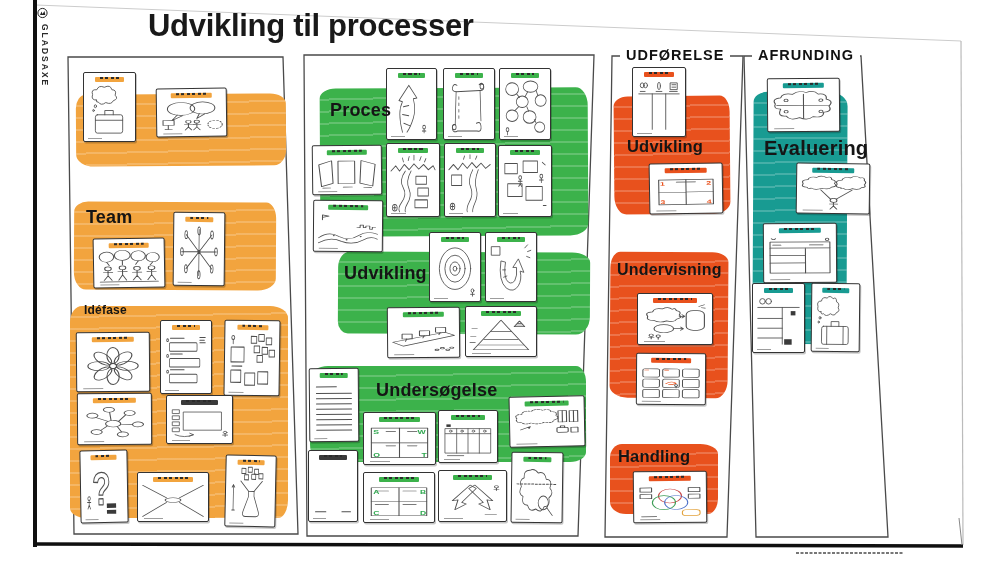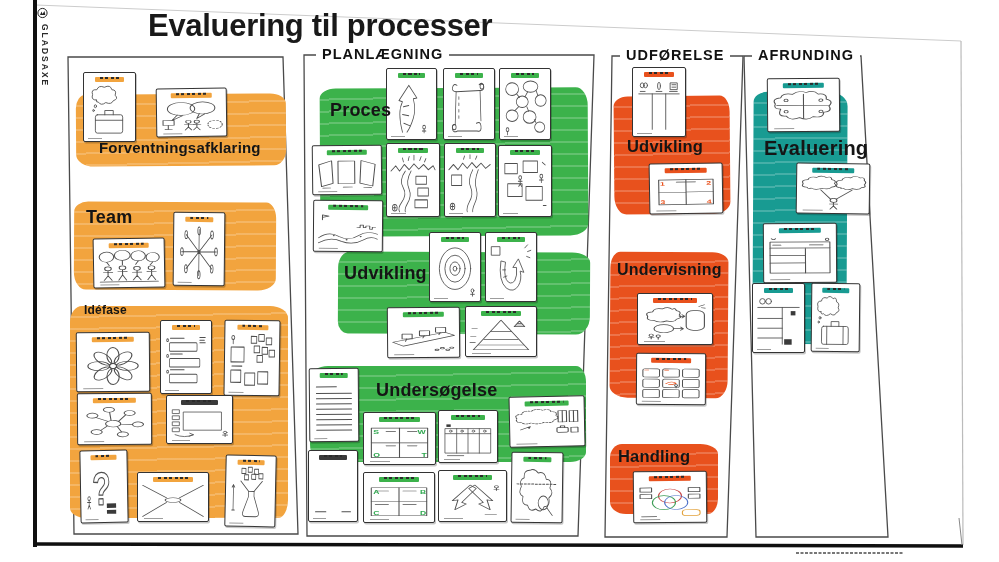--- a/index.html
+++ b/index.html
@@ -45,38 +45,36 @@
     <polygon class="box" points="612,56 743,56 727,537 605,537"></polygon>
     <polygon class="box" points="744,56 861,56 888,537 756,537"></polygon>
     <path d="M796,553 h108" stroke="#777777" stroke-width="2" stroke-dasharray="3 1.5"></path>
   </svg>
 
   <svg class="crest" width="11" height="12">
     <circle cx="5.5" cy="6" r="4.6" stroke="#222" fill="none" stroke-width="1"></circle>
     <path d="M3,8 L4.5,4.5 L5.5,7 L7.5,4 L8.3,8 Z" fill="#222" stroke="none"></path>
   </svg>
   <div class="brand">GLADSAXE</div>
-  <div class="title">Evaluering til processer</div>
-
-  <div class="collabel" style="left:316px;top:46px">PLANLÆGNING</div>
+  <div class="title">Udvikling til processer</div>
+
   <div class="collabel" style="left:620px;top:47px">UDFØRELSE</div>
   <div class="collabel" style="left:752px;top:47px">AFRUNDING</div>
 
   <div class="band or" style="left:76px;top:94px;width:210px;height:72px;border-radius:10px 16px 12px 18px/14px 10px 16px 12px;transform:rotate(-.4deg)"></div>
   <div class="band or" style="left:74px;top:202px;width:202px;height:88px;border-radius:14px 10px 18px 12px/10px 16px 12px 18px;transform:rotate(.3deg)"></div>
   <div class="band or" style="left:70px;top:306px;width:218px;height:212px;border-radius:12px 18px 10px 16px/16px 12px 18px 10px"></div>
   <div class="band gr" style="left:320px;top:88px;width:268px;height:148px;border-radius:16px 12px 18px 10px/10px 18px 12px 16px;transform:rotate(-.3deg)"></div>
   <div class="band gr" style="left:338px;top:252px;width:252px;height:82px;border-radius:12px 18px 14px 10px/16px 10px 18px 12px;transform:rotate(.3deg)"></div>
   <div class="band gr" style="left:310px;top:366px;width:276px;height:96px;border-radius:18px 10px 16px 12px/12px 16px 10px 18px"></div>
   <div class="band rd" style="left:614px;top:96px;width:116px;height:118px;border-radius:14px 10px 16px 12px/10px 16px 12px 18px;transform:rotate(-.5deg)"></div>
   <div class="band rd" style="left:610px;top:252px;width:118px;height:146px;border-radius:10px 16px 12px 18px/16px 10px 18px 12px;transform:rotate(.4deg)"></div>
   <div class="band rd" style="left:610px;top:444px;width:108px;height:70px;border-radius:12px 18px 10px 16px/14px 10px 16px 12px"></div>
   <div class="band tl" style="left:753px;top:92px;width:94px;height:252px;border-radius:14px 18px 12px 16px/10px 14px 18px 12px;transform:rotate(.3deg)"></div>
 
-  <div class="seclabel" style="left:99px;top:139px;font-size:15px">Forventningsafklaring</div>
   <div class="seclabel" style="left:86px;top:207px;font-size:18px">Team</div>
   <div class="seclabel" style="left:84px;top:303px;font-size:12px">Idéfase</div>
   <div class="seclabel" style="left:330px;top:100px;font-size:18px">Proces</div>
   <div class="seclabel" style="left:344px;top:263px;font-size:18px">Udvikling</div>
   <div class="seclabel" style="left:376px;top:380px;font-size:18px">Undersøgelse</div>
   <div class="seclabel" style="left:627px;top:137px;font-size:16.5px">Udvikling</div>
   <div class="seclabel" style="left:617px;top:261px;font-size:16px">Undervisning</div>
   <div class="seclabel" style="left:618px;top:447px;font-size:16.5px">Handling</div>
   <div class="seclabel" style="left:764px;top:137px;font-size:20px">Evaluering</div>
 

